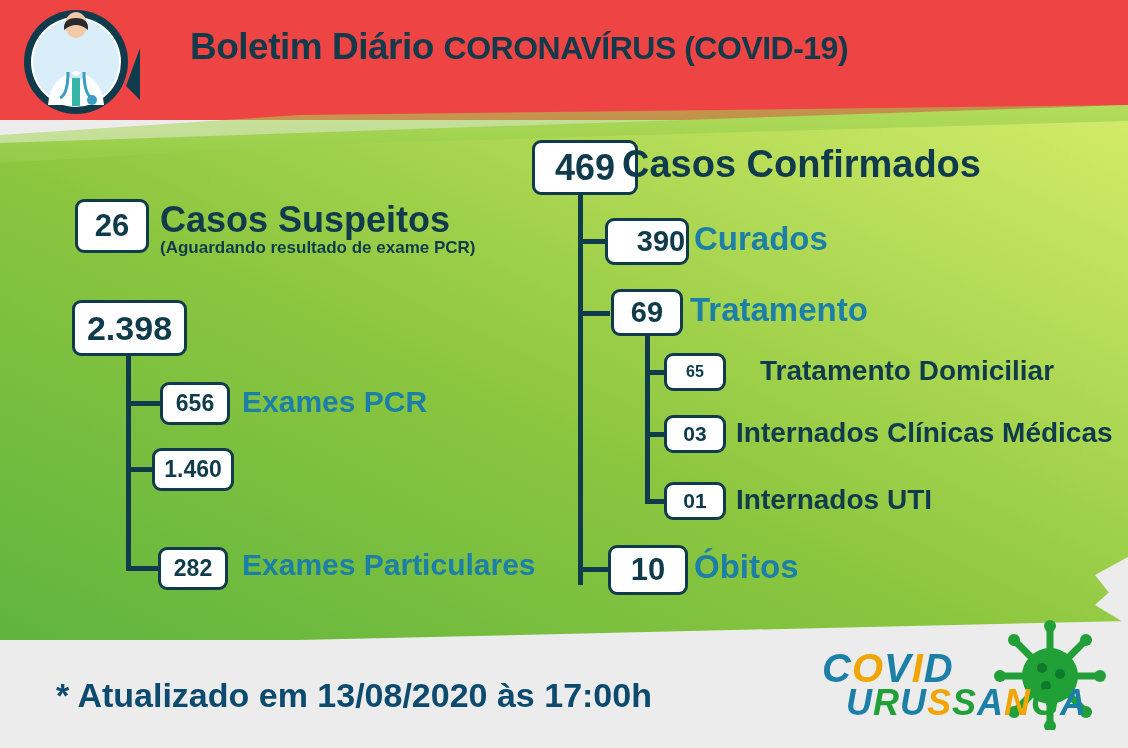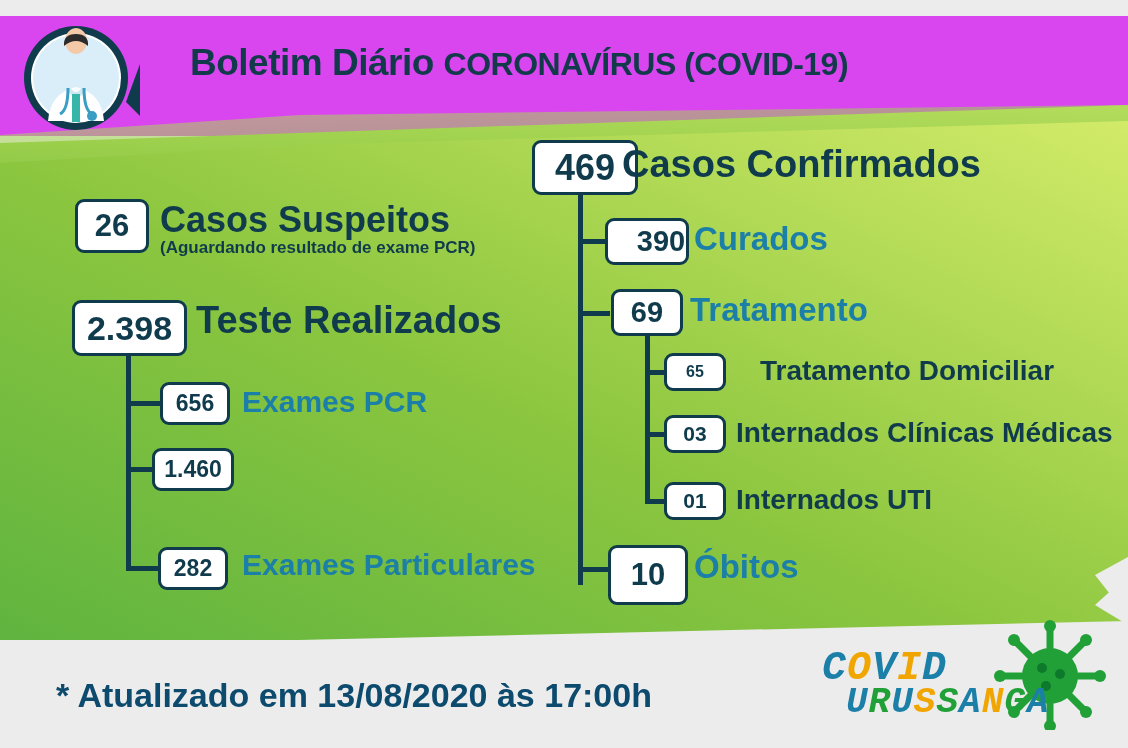--- a/index.html
+++ b/index.html
@@ -7,23 +7,23 @@
   body {
     font-family: "Liberation Sans", sans-serif;
     background: #ececec;
     position: relative;
     overflow: hidden;
   }
 
   
   .header {
     position: absolute;
-    left: 0; top: 16px;
+    left: 0; top: 0;
     width: 1128px; height: 120px;
-    background: #d946ef;
+    background: #ef4444;
   }
   .doctor-badge {
     position: absolute;
     left: 18px; top: 8px;
     width: 130px; height: 108px;
   }
   .title {
     position: absolute;
     left: 190px; top: 26px;
     color: #123a4a;
@@ -86,21 +86,20 @@
     font-size: 34px;
     font-weight: bold;
     white-space: nowrap;
     z-index: 6;
   }
   .logo {
     position: absolute;
     right: 18px; bottom: 4px;
     width: 300px; height: 120px;
     z-index: 6;
-    font-family: Liberation Mono, monospace;
   }
   .logo .covid {
     position: absolute; left: 12px; top: 22px;
     font-size: 40px; font-weight: bold; font-style: italic;
     letter-spacing: 1px;
   }
   .logo .urus {
     position: absolute; left: 36px; top: 58px;
     font-size: 36px; font-weight: bold; font-style: italic;
     letter-spacing: 1px;
@@ -160,21 +159,20 @@
 
   <div class="pill" style="left:75px; top:94px; width:74px; height:54px; font-size:31px;">
     <span>26</span>
   </div>
   <div class="lbl dark" style="left:160px; top:94px; font-size:36px;">Casos Suspeitos</div>
   <div class="lbl dark" style="left:160px; top:133px; font-size:17px;">(Aguardando resultado de exame PCR)</div>
 
   <div class="pill" style="left:72px; top:195px; width:115px; height:56px; font-size:34px;">
     <span>2.398</span>
   </div>
-  <div class="lbl dark" style="left:196px; top:194px; font-size:38px;">Teste Realizados</div>
 
   <div class="ln" style="left:126px; top:251px; width:5px; height:215px;"></div>
   <div class="ln" style="left:126px; top:296px; width:36px; height:5px;"></div>
   <div class="ln" style="left:126px; top:362px; width:36px; height:5px;"></div>
   <div class="ln" style="left:126px; top:461px; width:36px; height:5px;"></div>
 
   <div class="pill" style="left:160px; top:277px; width:70px; height:43px; font-size:23px;">
     <span>656</span>
   </div>
   <div class="lbl teal" style="left:242px; top:280px; font-size:30px;">Exames PCR</div>
@@ -221,21 +219,21 @@
   <div class="pill" style="left:664px; top:310px; width:62px; height:38px; font-size:21px;">
     <span>03</span>
   </div>
   <div class="lbl dark" style="left:736px; top:312px; font-size:28px;">Internados Clínicas Médicas</div>
 
   <div class="pill" style="left:664px; top:377px; width:62px; height:38px; font-size:21px;">
     <span>01</span>
   </div>
   <div class="lbl dark" style="left:736px; top:379px; font-size:28px;">Internados UTI</div>
 
-  <div class="pill" style="left:608px; top:440px; width:80px; height:60px; font-size:31px;">
+  <div class="pill" style="left:608px; top:440px; width:80px; height:50px; font-size:31px;">
     <span>10</span>
   </div>
   <div class="lbl teal" style="left:694px; top:443px; font-size:33px;">Óbitos</div>
 
 </div>
 
 <div class="footer"></div>
 
 <div class="updated">* Atualizado em 13/08/2020 às 17:00h</div>
 

